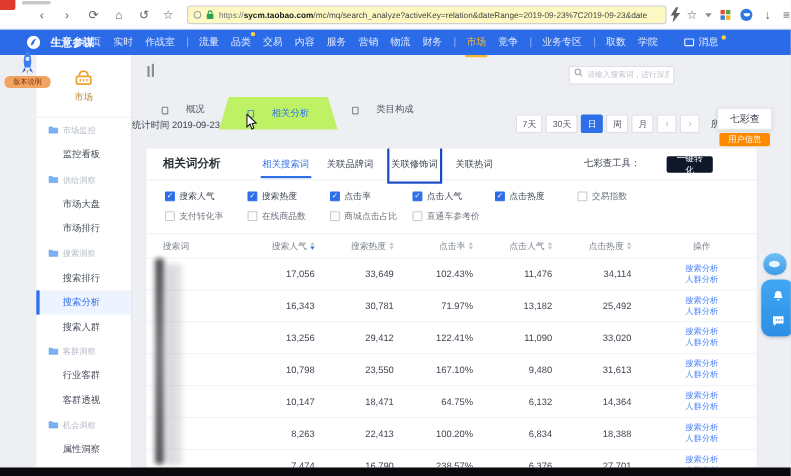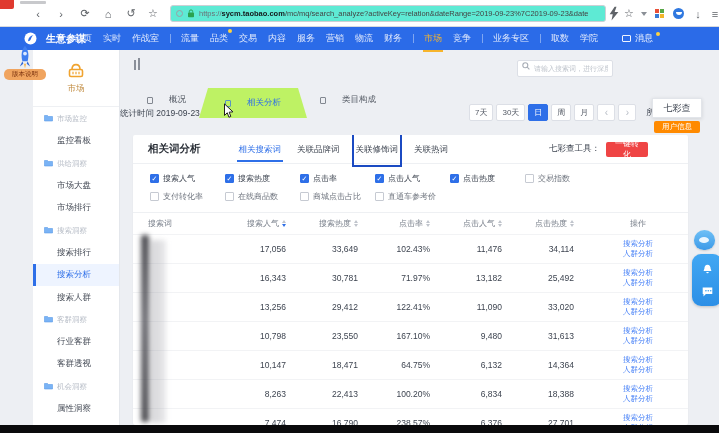--- a/index.html
+++ b/index.html
@@ -6,21 +6,21 @@
   *{box-sizing:border-box;}
   #screen{position:relative;width:719px;height:433px;overflow:hidden;background:#edeff3;
     font-family:"Liberation Sans","DejaVu Sans",sans-serif;-webkit-font-smoothing:antialiased;}
 
   
   .chrome{position:absolute;top:0;left:0;right:0;height:27px;background:#fff;border-bottom:1px solid #d8dade;}
   .tab-remnant{position:absolute;left:0;top:0;width:14px;height:9px;background:#e03a2f;border-radius:0 0 2px 0;}
   .tab-dash{position:absolute;left:20px;top:1px;width:26px;height:3px;background:#9a9da3;opacity:.55;border-radius:1px;}
   .bicon{position:absolute;top:0;height:27px;display:flex;align-items:center;justify-content:center;
     font-size:11px;color:#5f6368;width:16px;}
-  .urlbar{position:absolute;left:170px;top:5px;width:436px;height:17px;background:#5eead4;border:1px solid #cdd0d5;
+  .urlbar{position:absolute;left:170px;top:5px;width:436px;height:17px;background:#fef9c3;border:1px solid #cdd0d5;
     border-radius:3px;display:flex;align-items:center;padding:0 5px;gap:4px;overflow:hidden;}
   .reader-ic{width:7px;height:7px;border:1px solid #9aa0a6;border-radius:50%;flex:0 0 auto;}
   .url-text{font-size:7.5px;white-space:nowrap;overflow:hidden;color:#444;}
   .url-text .host{font-weight:bold;color:#15171a;}
   .url-text .scheme{color:#6b7076;}
   .grid-ic{position:absolute;left:655px;top:9px;width:9px;height:9px;display:grid;grid-template-columns:4px 4px;gap:1px;}
   .grid-ic i{width:4px;height:4px;}
   .face-ic{position:absolute;left:673px;top:8px;width:11px;height:11px;border-radius:50%;background:#2f78e0;}
   .face-ic::after{content:"";position:absolute;left:2.5px;top:4px;width:6px;height:3px;border-radius:0 0 3px 3px;background:#fff;}
   .chev-ic{position:absolute;left:641px;top:12px;width:0;height:0;border-left:3.5px solid transparent;border-right:3.5px solid transparent;border-top:4px solid #8a8f96;}
@@ -90,22 +90,22 @@
   .card{position:absolute;left:13px;top:85px;width:555px;bottom:0;background:#fff;border-radius:2px;
     box-shadow:0 1px 2px rgba(0,0,0,.05);overflow:hidden;}
   .card-head{height:28px;display:flex;align-items:center;padding:0 40px 0 15px;}
   .card-title{font-size:10.5px;font-weight:bold;color:#2b3038;}
   #card-tabs{display:flex;gap:16px;margin-left:38px;}
   .ctab{font-size:8.5px;color:#3d4450;position:relative;line-height:27px;}
   .ctab.active{color:#2e6fe8;}
   .ctab.active::after{content:"";position:absolute;bottom:1px;left:-2px;right:-2px;height:2px;background:#2e6fe8;}
   .ctab.boxed{outline:2px solid #1b4ac2;outline-offset:2px;}
   .tool-label{margin-left:auto;font-size:8.5px;color:#3d4450;}
-  .convert-btn{width:42px;height:15px;background:#ef4444;color:#fff;font-size:8px;border:none;border-radius:2px;
-    margin-left:6px;display:flex;align-items:center;justify-content:center;font-family:inherit;}
+  .convert-btn{width:42px;height:15px;background:#0f172a;color:#fff;font-size:8px;border:none;border-radius:2px;
+    margin-left:24px;display:flex;align-items:center;justify-content:center;font-family:inherit;}
   .card-divider{height:1px;background:#eef0f3;}
 
   #metrics{padding:9px 0 7px 17px;display:grid;grid-template-columns:repeat(6,75px);row-gap:7px;}
   .metric{display:flex;align-items:center;gap:4px;font-size:8px;color:#6d737d;cursor:default;}
   .metric .cb{width:9px;height:9px;border:1px solid #c6cad2;border-radius:1px;background:#fff;
     font-size:7px;line-height:8px;text-align:center;color:#fff;flex:0 0 auto;}
   .metric.checked{color:#3d4450;}
   .metric.checked .cb{background:#2e6fe8;border-color:#2e6fe8;}
 
   .table{margin-top:3px;}

